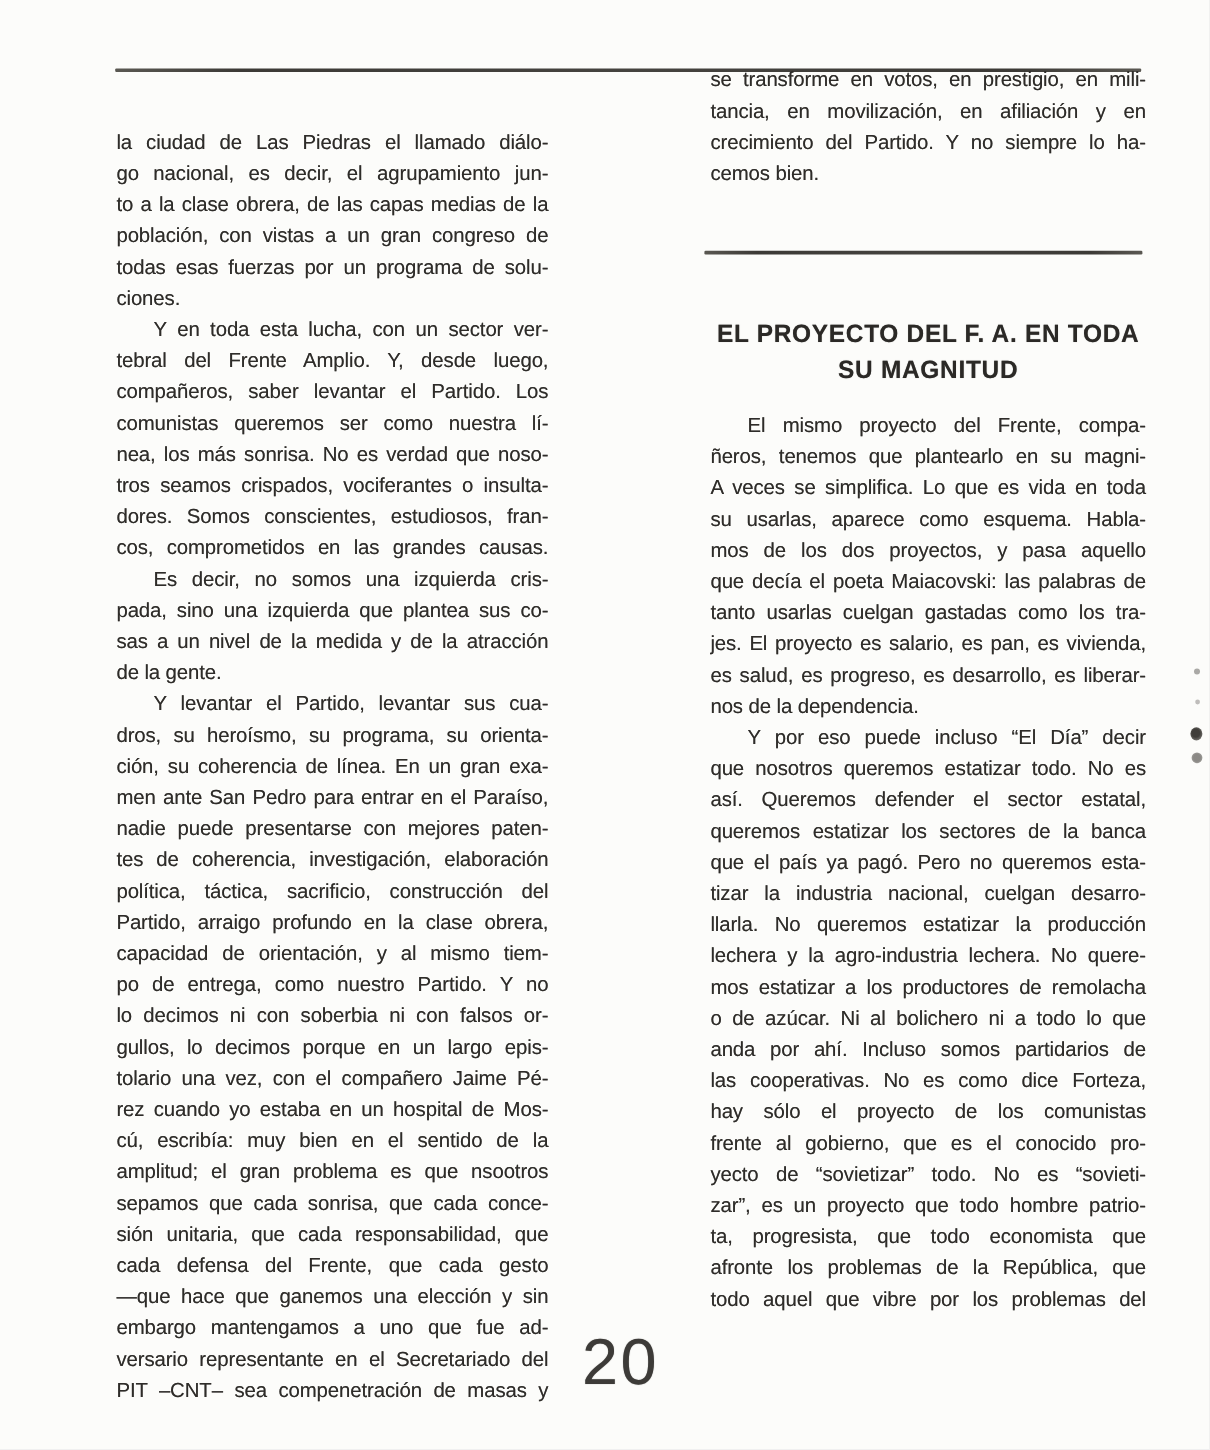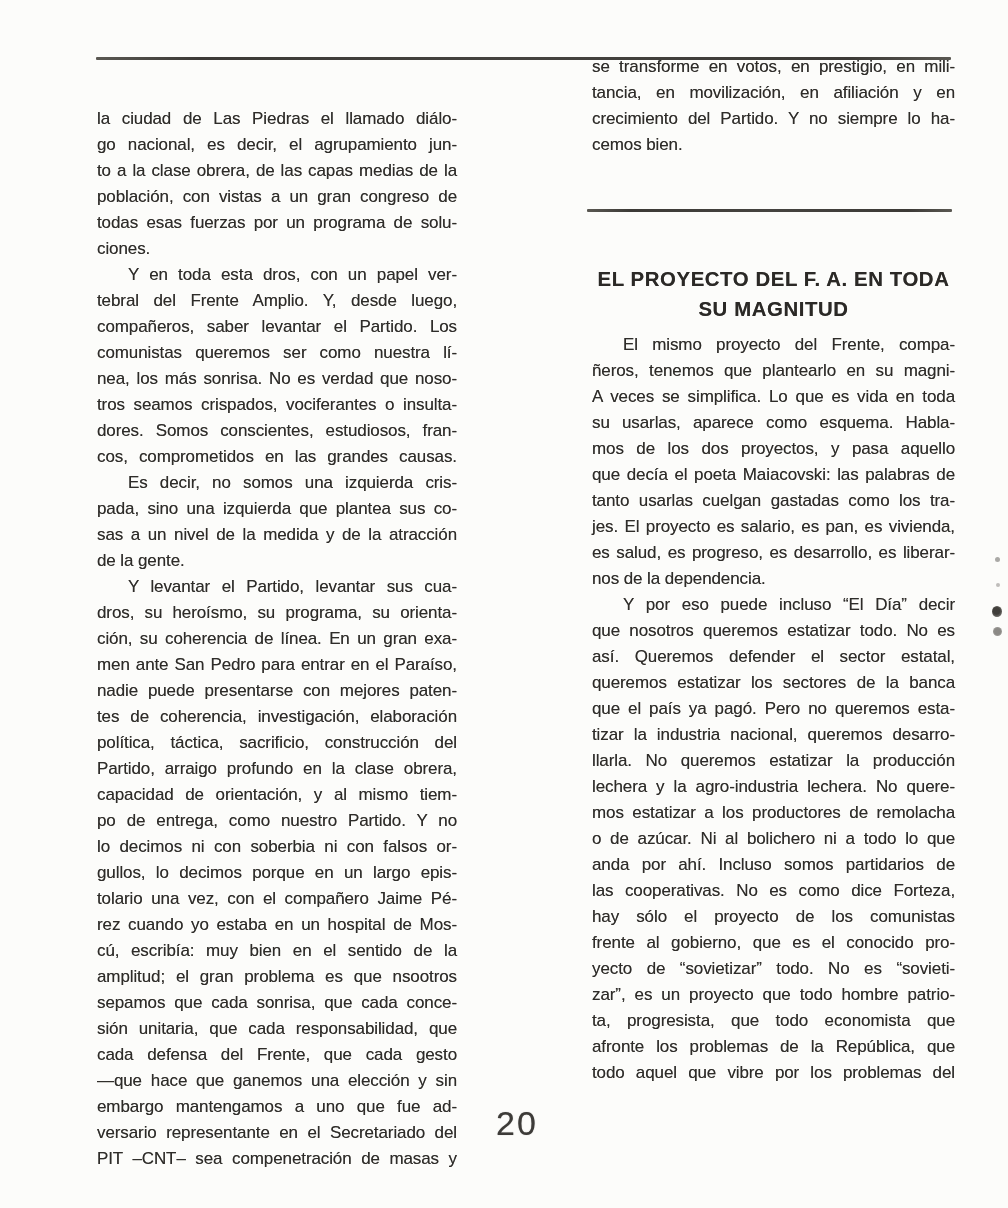--- a/index.html
+++ b/index.html
@@ -17,21 +17,21 @@
     height: 3px;
     background: linear-gradient(90deg, #5a5852, #3c3a36 12%, #45433f 50%, #3c3a36 88%, #5a5852);
     border-radius: 1px;
   }
   .top-rule    { left: 96px;  top: 57px;  width: 855px; }
   .divider-rule{ left: 587px; top: 209px; width: 365px; }
 
   .column { position: absolute; font-size: 17px; line-height: 26px; letter-spacing: -0.1px; }
   .left-column  { left: 97px;  top: 66px;  width: 360px; margin-top: 40px; }
   .rc-intro     { left: 592px; top: 54px;  width: 363px; }
-  .rc-body      { left: 592px; top: 332px; width: 363px; }
+  .rc-body      { left: 592px; top: 342px; width: 363px; }
 
   .para { margin: 0; }
   .line {
     text-align: justify;
     text-align-last: justify;
     text-shadow: 0 0 0.5px rgba(40,38,34,0.55);
   }
   .line.indent { padding-left: 31px; }
   .line.no-stretch { text-align-last: left; }
 
@@ -45,21 +45,21 @@
     letter-spacing: 0.6px;
     color: #2b2926;
     text-shadow: 0 0 0.6px rgba(35,33,30,0.6);
     transform: scale(0.97, 1);
   }
 
   .page-number {
     position: absolute;
     left: 462px; top: 1104px; width: 110px;
     text-align: center;
-    font-size: 34px;
+    font-size: 54px;
     letter-spacing: 2px;
     color: #3d3b38;
     text-shadow: 0 0 0.8px rgba(40,38,34,0.5);
   }
 
   .speck { position: absolute; border-radius: 50%; }
   .speck-1 { left: 995px; top: 557px; width: 5px;  height: 5px;  background: #8f8d8a; opacity: .75; }
   .speck-2 { left: 996px; top: 583px; width: 4px;  height: 4px;  background: #a5a3a0; opacity: .7; }
   .speck-3 { left: 992px; top: 606px; width: 10px; height: 11px; background: radial-gradient(circle at 45% 45%, #403e3a 0 40%, #6b6965 70%, #9a9894); }
   .speck-4 { left: 993px; top: 627px; width: 9px;  height: 9px;  background: radial-gradient(circle at 50% 50%, #777571 0 45%, #a3a19d); opacity: .85; }
@@ -74,21 +74,21 @@
   <div class="column left-column">
       <div class="para">
         <div class="line">la ciudad de Las Piedras el llamado diálo-</div>
         <div class="line">go nacional, es decir, el agrupamiento jun-</div>
         <div class="line">to a la clase obrera, de las capas medias de la</div>
         <div class="line">población, con vistas a un gran congreso de</div>
         <div class="line">todas esas fuerzas por un programa de solu-</div>
         <div class="line no-stretch">ciones.</div>
       </div>
       <div class="para">
-        <div class="line indent">Y en toda esta dros, con un papel ver-</div>
+        <div class="line indent">Y en toda esta lucha, con un sector ver-</div>
         <div class="line">tebral del Frente Amplio. Y, desde luego,</div>
         <div class="line">compañeros, saber levantar el Partido. Los</div>
         <div class="line">comunistas queremos ser como nuestra lí-</div>
         <div class="line">nea, los más sonrisa. No es verdad que noso-</div>
         <div class="line">tros seamos crispados, vociferantes o insulta-</div>
         <div class="line">dores. Somos conscientes, estudiosos, fran-</div>
         <div class="line">cos, comprometidos en las grandes causas.</div>
       </div>
       <div class="para">
         <div class="line indent">Es decir, no somos una izquierda cris-</div>
@@ -151,21 +151,21 @@
         <div class="line">jes. El proyecto es salario, es pan, es vivienda,</div>
         <div class="line">es salud, es progreso, es desarrollo, es liberar-</div>
         <div class="line no-stretch">nos de la dependencia.</div>
       </div>
       <div class="para">
         <div class="line indent">Y por eso puede incluso “El Día” decir</div>
         <div class="line">que nosotros queremos estatizar todo. No es</div>
         <div class="line">así. Queremos defender el sector estatal,</div>
         <div class="line">queremos estatizar los sectores de la banca</div>
         <div class="line">que el país ya pagó. Pero no queremos esta-</div>
-        <div class="line">tizar la industria nacional, queremos desarro-</div>
+        <div class="line">tizar la industria nacional, cuelgan desarro-</div>
         <div class="line">llarla. No queremos estatizar la producción</div>
         <div class="line">lechera y la agro-industria lechera. No quere-</div>
         <div class="line">mos estatizar a los productores de remolacha</div>
         <div class="line">o de azúcar. Ni al bolichero ni a todo lo que</div>
         <div class="line">anda por ahí. Incluso somos partidarios de</div>
         <div class="line">las cooperativas. No es como dice Forteza,</div>
         <div class="line">hay sólo el proyecto de los comunistas</div>
         <div class="line">frente al gobierno, que es el conocido pro-</div>
         <div class="line">yecto de “sovietizar” todo. No es “sovieti-</div>
         <div class="line">zar”, es un proyecto que todo hombre patrio-</div>

